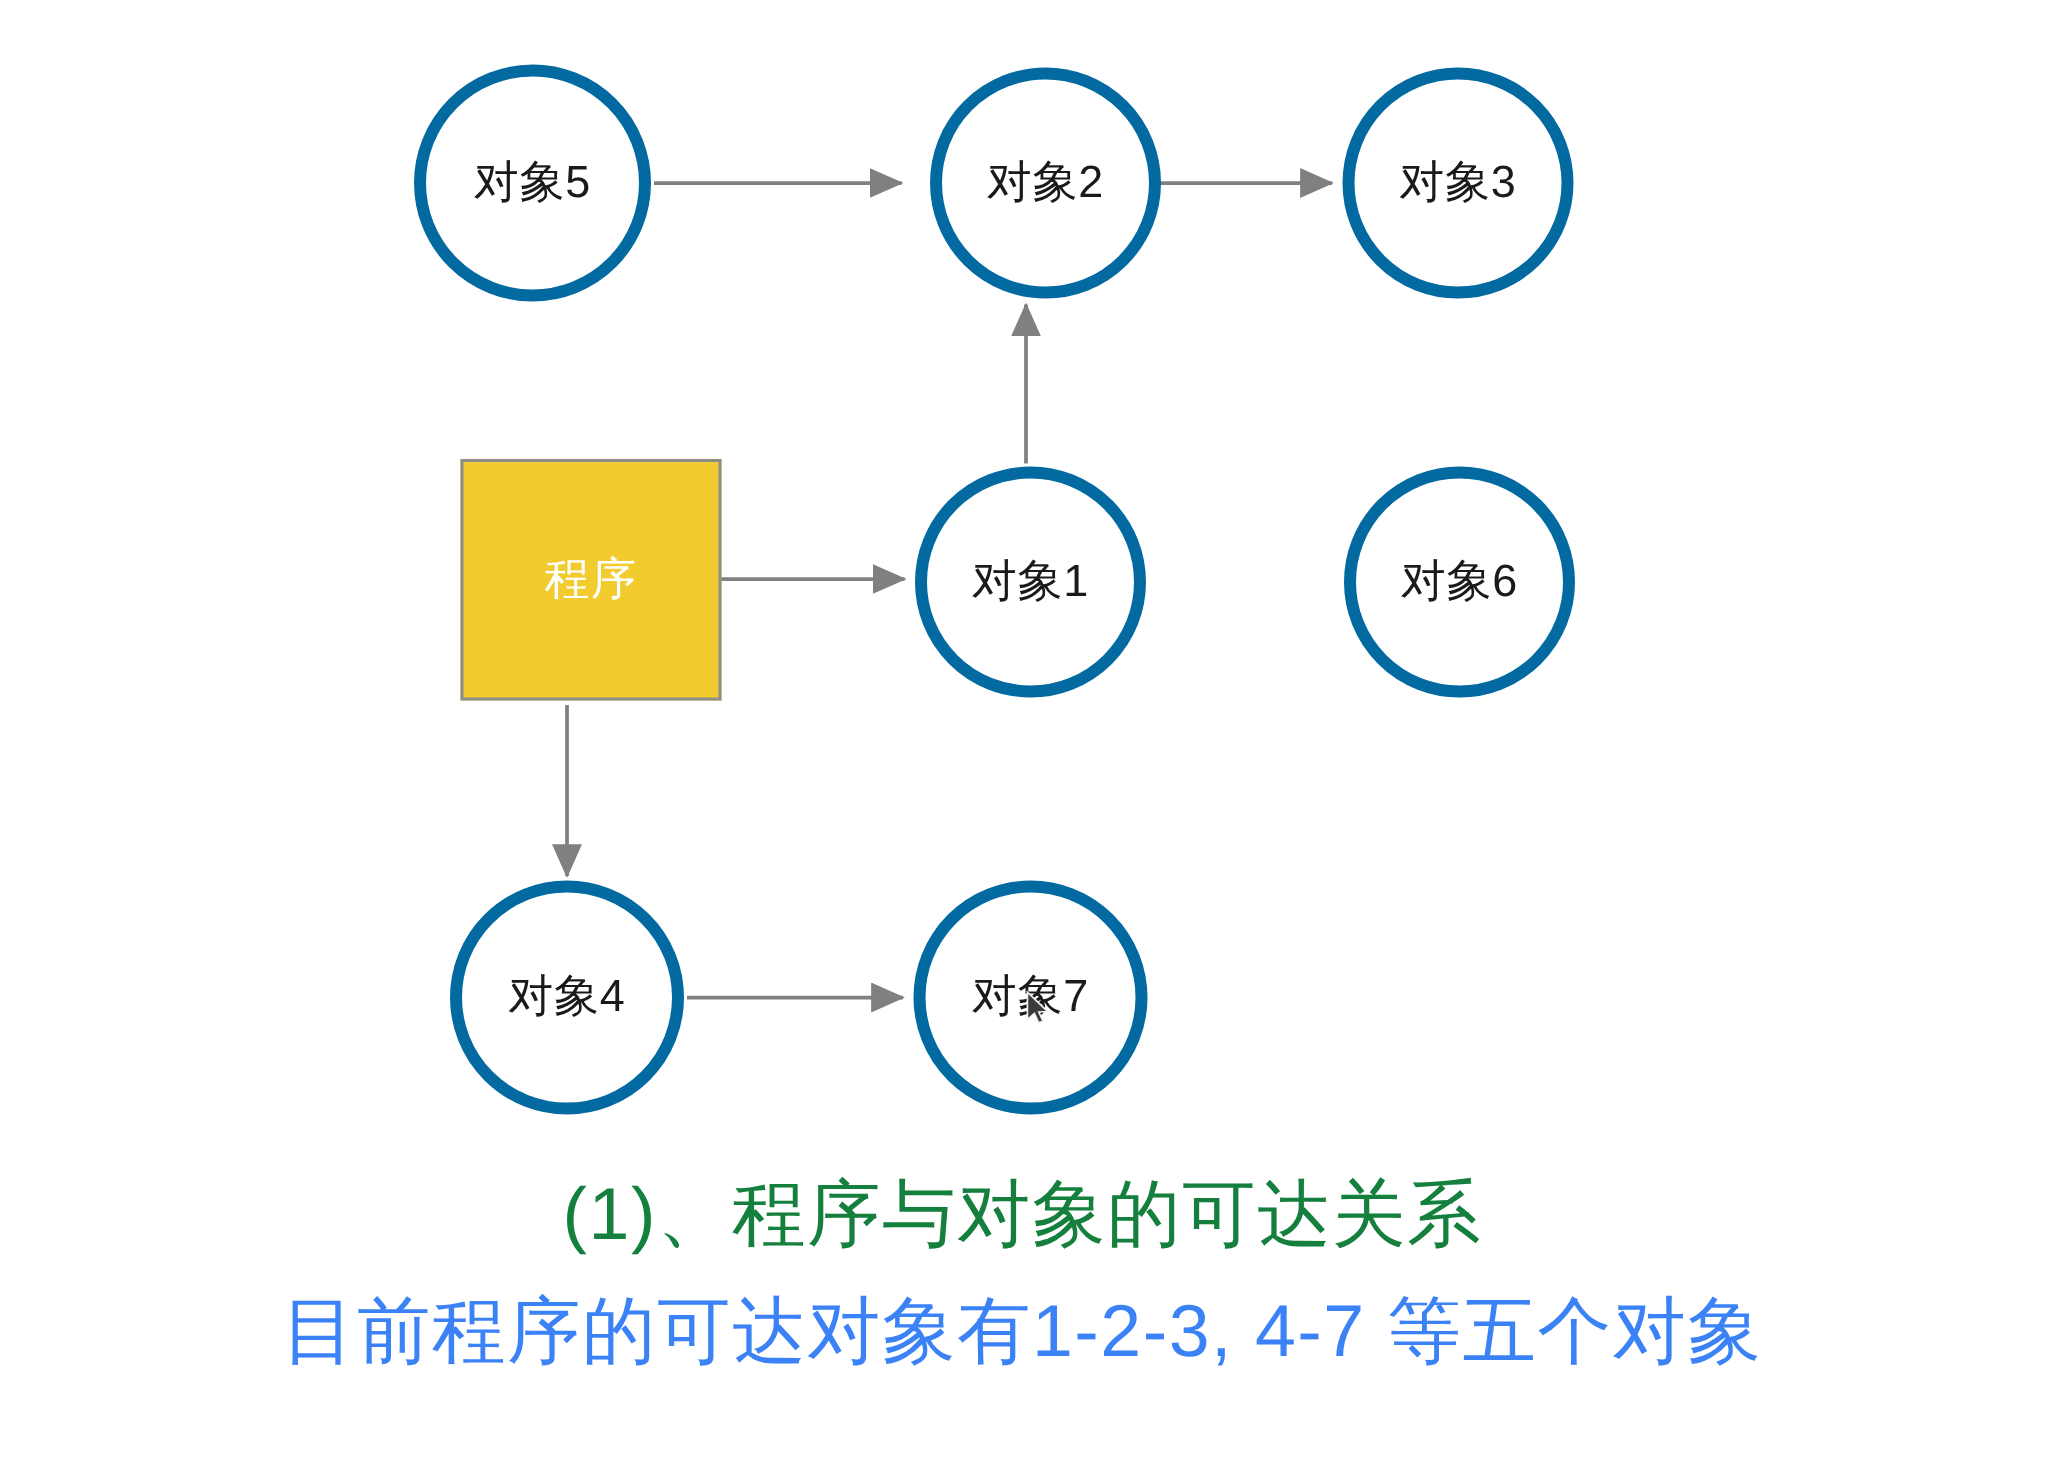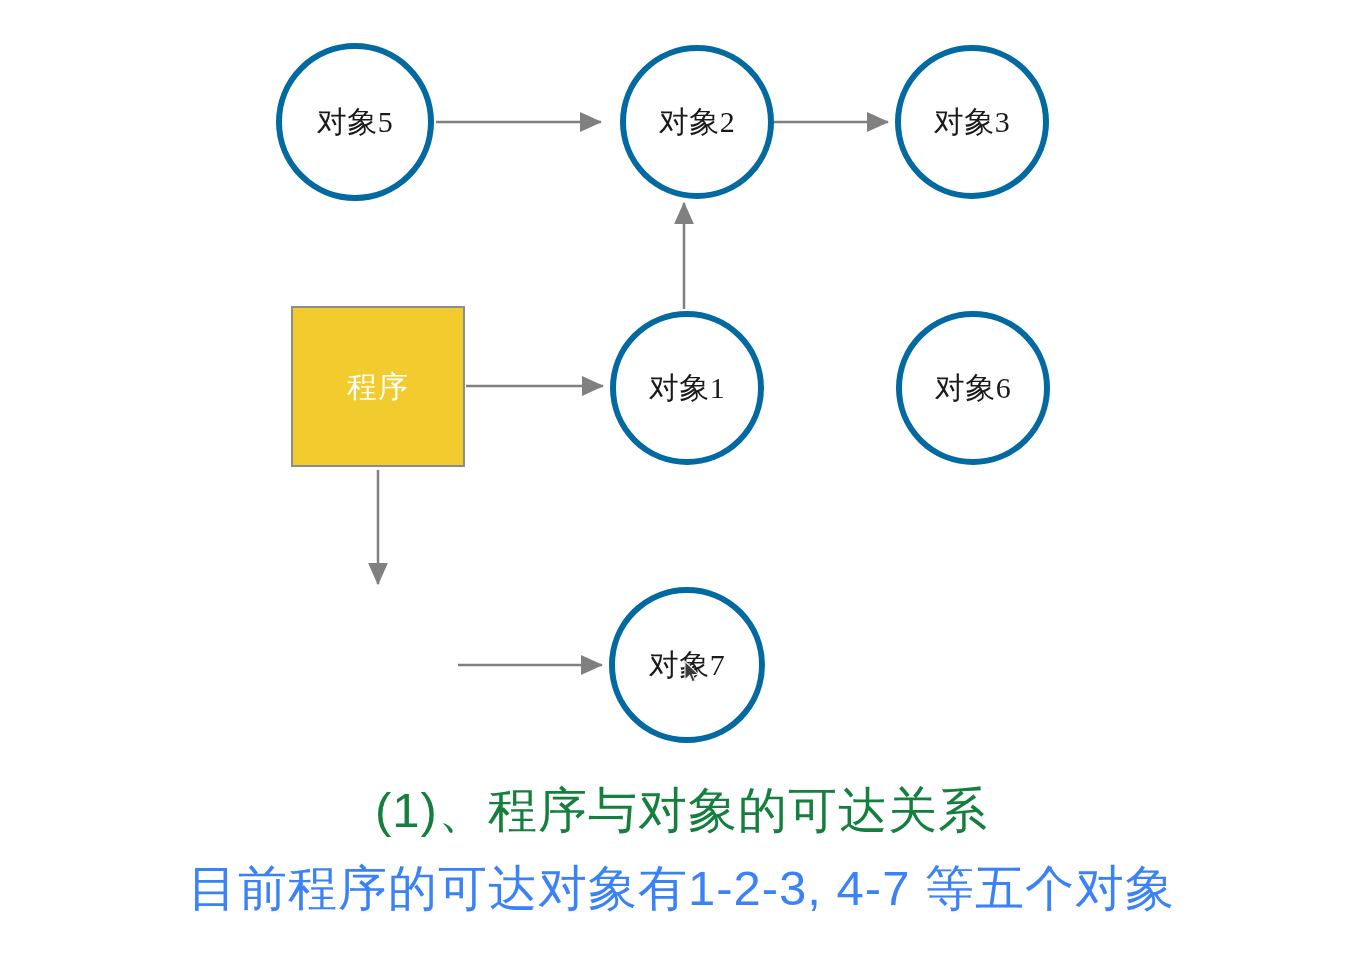--- a/index.html
+++ b/index.html
@@ -21,43 +21,43 @@
     position: absolute;
     left: 0;
     top: 0;
     width: 1363px;
     height: 972px;
   }
   .node-circle {
     position: absolute;
     border-radius: 50%;
     background: #ffffff;
-    border: 6px solid #0369a1;
+    border: 8px solid #0369a1;
     box-sizing: border-box;
     display: flex;
     align-items: center;
     justify-content: center;
-    font-family: Liberation Serif, serif;
   }
   .node-label {
     font-size: 30px;
     color: #1a1a1a;
     letter-spacing: 0.5px;
     line-height: 1;
     white-space: nowrap;
     font-weight: 400;
   }
   .node-rect {
     position: absolute;
     background: #f2cb2e;
     border: 2px solid #8c8c8c;
     box-sizing: border-box;
     display: flex;
     align-items: center;
     justify-content: center;
+    margin-left: 16px;
   }
   .node-rect-label {
     font-size: 30px;
     color: #ffffff;
     letter-spacing: 1px;
     line-height: 1;
     white-space: nowrap;
     font-weight: 400;
   }
   .caption-block {
@@ -129,20 +129,23 @@
   </div>
 
   <div class="node-circle" style="left:610px; top:311px; width:154px; height:154px;">
     <span class="node-label">对象1</span>
   </div>
 
   <div class="node-circle" style="left:896px; top:311px; width:154px; height:154px;">
     <span class="node-label">对象6</span>
   </div>
 
+  <div class="node-circle" style="left:300px; top:587px; width:156px; height:156px;">
+    <span class="node-label">对象4</span>
+  </div>
 
   <div class="node-circle" style="left:609px; top:587px; width:156px; height:156px;">
     <span class="node-label">对象7</span>
   </div>
 
   <svg class="cursor-pointer" style="left:683px; top:660px;" viewBox="0 0 12 17" xmlns="http://www.w3.org/2000/svg">
     <path d="M1,1 L1,14 L4.3,11 L6.3,15.5 L8.3,14.6 L6.4,10.4 L10.6,10.2 Z" fill="#3a3a3a" stroke="#f0f0f0" stroke-width="0.8"></path>
   </svg>
 
   <div class="caption-block caption-line-1">(1)、程序与对象的可达关系</div>

